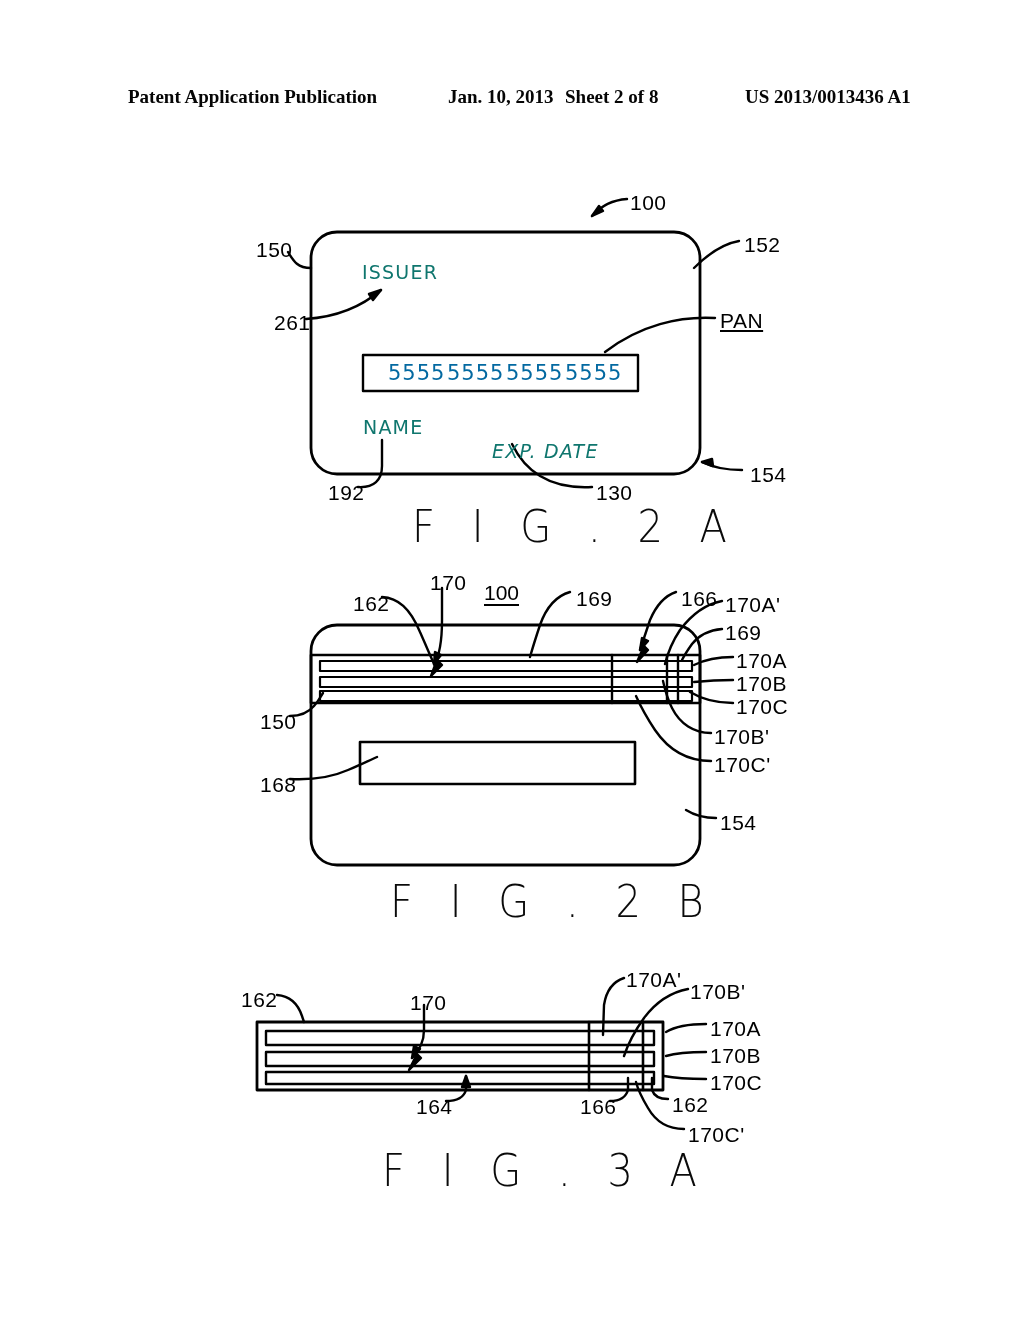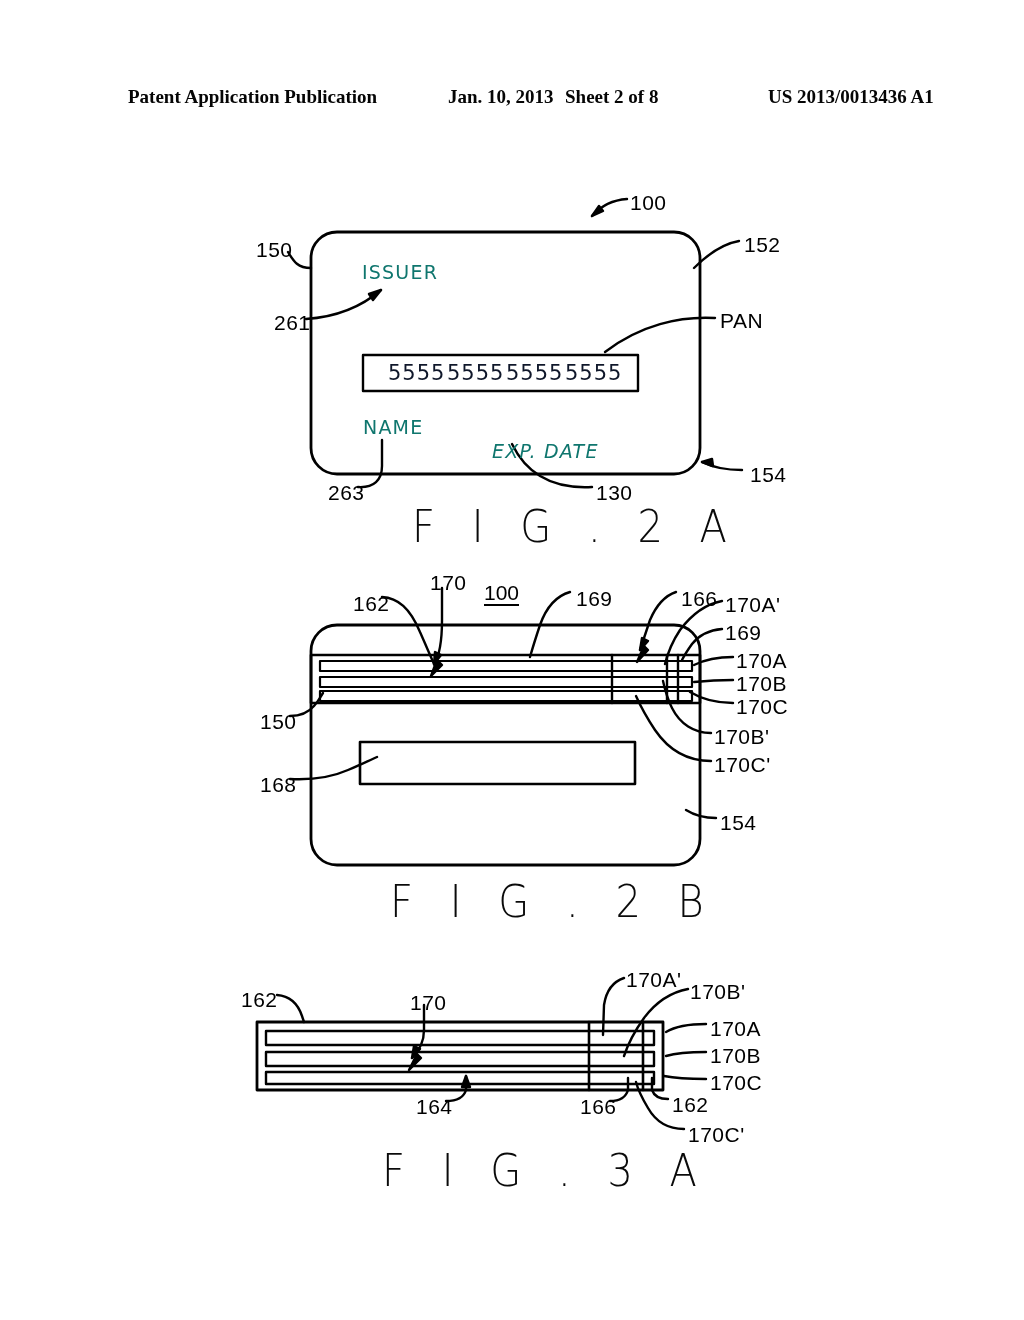--- a/index.html
+++ b/index.html
@@ -28,21 +28,21 @@
     position: absolute;
     font-family: "Liberation Serif", serif;
     font-weight: bold;
     font-size: 19px;
     white-space: nowrap;
     color: #050505;
   }
   .hdr-pub   { left: 128px; top: 0; }
   .hdr-date  { left: 424px; top: 0; margin-left: 24px; }
   .hdr-sheet { left: 565px; top: 0; }
-  .hdr-num   { left: 768px; top: 0; }
+  .hdr-num   { left: 745px; top: 0; }
 
   
   #drawing {
     position: absolute;
     left: 0;
     top: 0;
     width: 1024px;
     height: 1320px;
   }
   #drawing svg {
@@ -70,21 +70,21 @@
     letter-spacing: 1.2px;
     white-space: nowrap;
     color: #0f766e;
     line-height: 1;
   }
   .pan-digits {
     position: absolute;
     font-family: "DejaVu Sans", sans-serif;
     font-size: 21px;
     white-space: nowrap;
-    color: #0f172a;
+    color: #0369a1;
     line-height: 1;
   }
 
   
   .figcap {
     position: absolute;
     font-family: "DejaVu Sans", sans-serif;
     font-size: 40px;
     letter-spacing: 12px;
     white-space: nowrap;
@@ -295,23 +295,23 @@
     </g>
 
   </g>
 </svg>
 </div>
 
 <div class="dl" style="left:630px; top:192px;">100</div>
 <div class="dl" style="left:256px; top:239px;">150</div>
 <div class="dl" style="left:744px; top:234px;text-align:right;">152</div>
 <div class="dl" style="left:274px; top:312px;">261</div>
-<div class="dl" style="left:720px; top:310px;">PAN</div>
+<div class="dl" style="left:720px; top:310px;text-decoration:underline;">PAN</div>
 <div class="dl" style="left:750px; top:464px;">154</div>
-<div class="dl" style="left:328px; top:482px;">263</div>
+<div class="dl" style="left:328px; top:482px;">192</div>
 <div class="dl" style="left:596px; top:482px;">130</div>
 
 <div class="cardtext" style="left:362px; top:263px;">ISSUER</div>
 <div class="cardtext" style="left:363px; top:418px;">NAME</div>
 <div class="cardtext" style="left:492px; top:442px;font-style:italic;">EXP. DATE</div>
 
 <div class="pan-digits" style="left:388px; top:363px; letter-spacing:1px;">5555</div>
 <div class="pan-digits" style="left:447px; top:363px; letter-spacing:1px;">5555</div>
 <div class="pan-digits" style="left:506px; top:363px; letter-spacing:1px;">5555</div>
 <div class="pan-digits" style="left:565px; top:363px; letter-spacing:1px;">5555</div>

